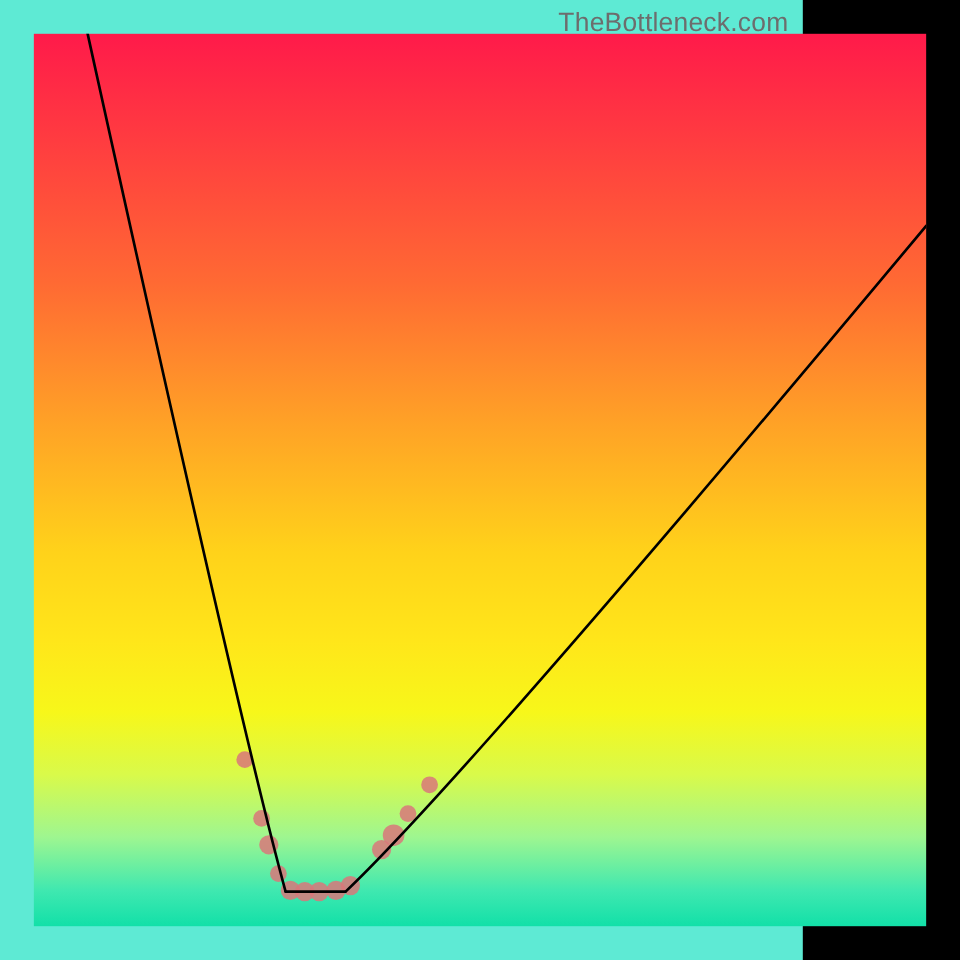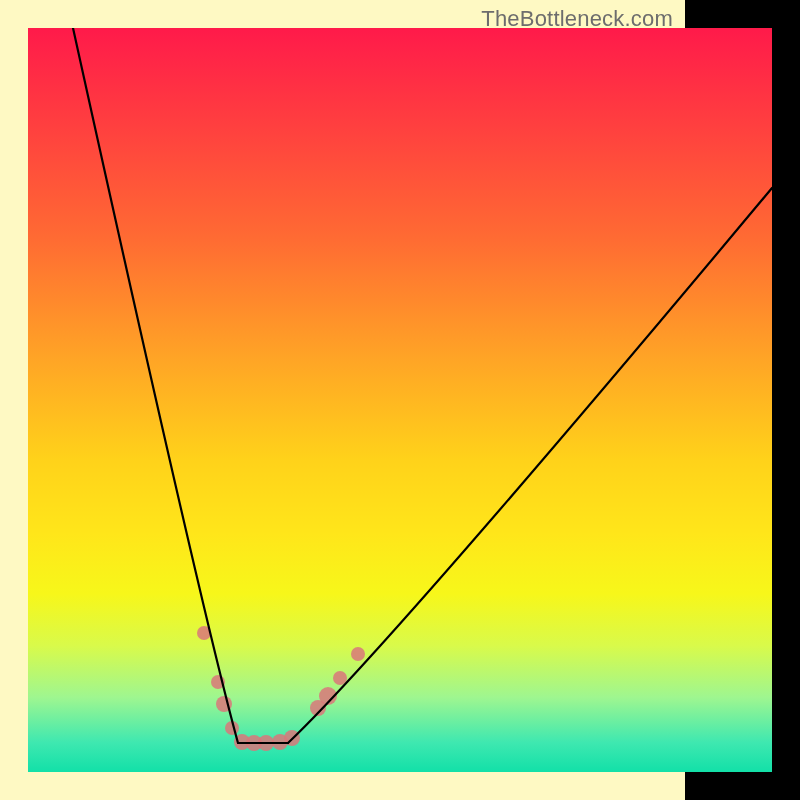--- a/index.html
+++ b/index.html
@@ -7,22 +7,21 @@
     padding: 0;
     width: 800px;
     height: 800px;
     background: #000;
     overflow: hidden;
   }
   .stage {
     position: relative;
     width: 669px;
     height: 800px;
-    background: #fef9c3;
-    padding-left: 16px;
+    background: #5eead4;
   }
   .plot-area {
     position: absolute;
     left: 28px;
     top: 28px;
     width: 744px;
     height: 744px;
     overflow: hidden;
   }
   .gradient {

